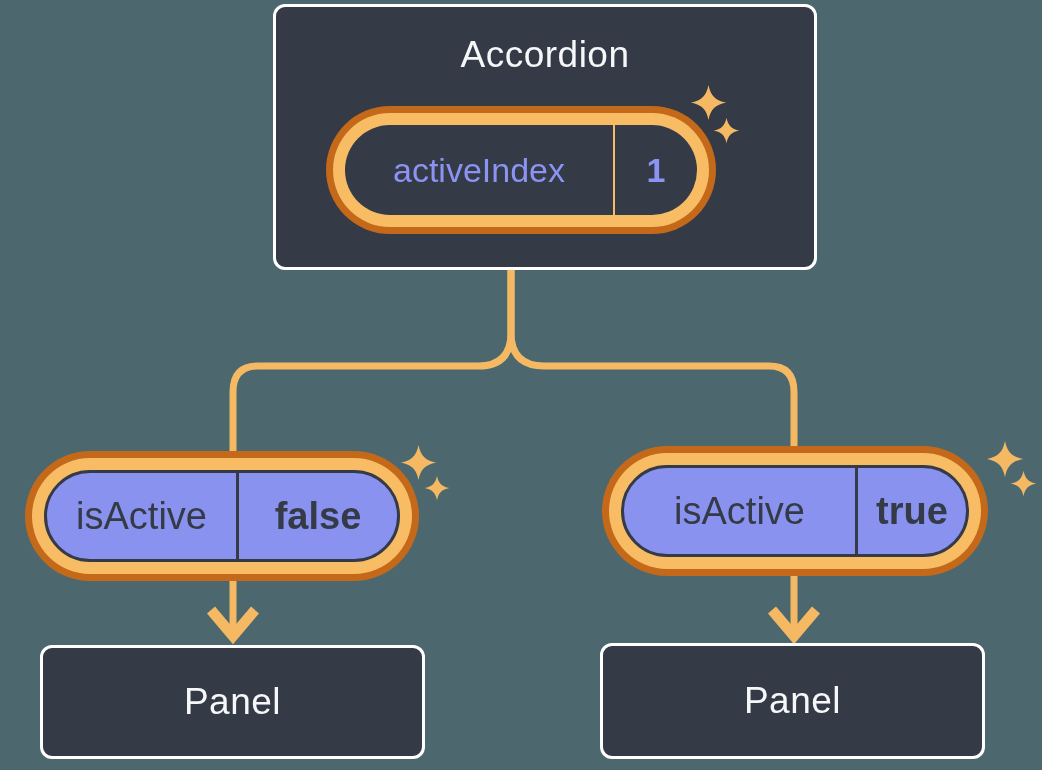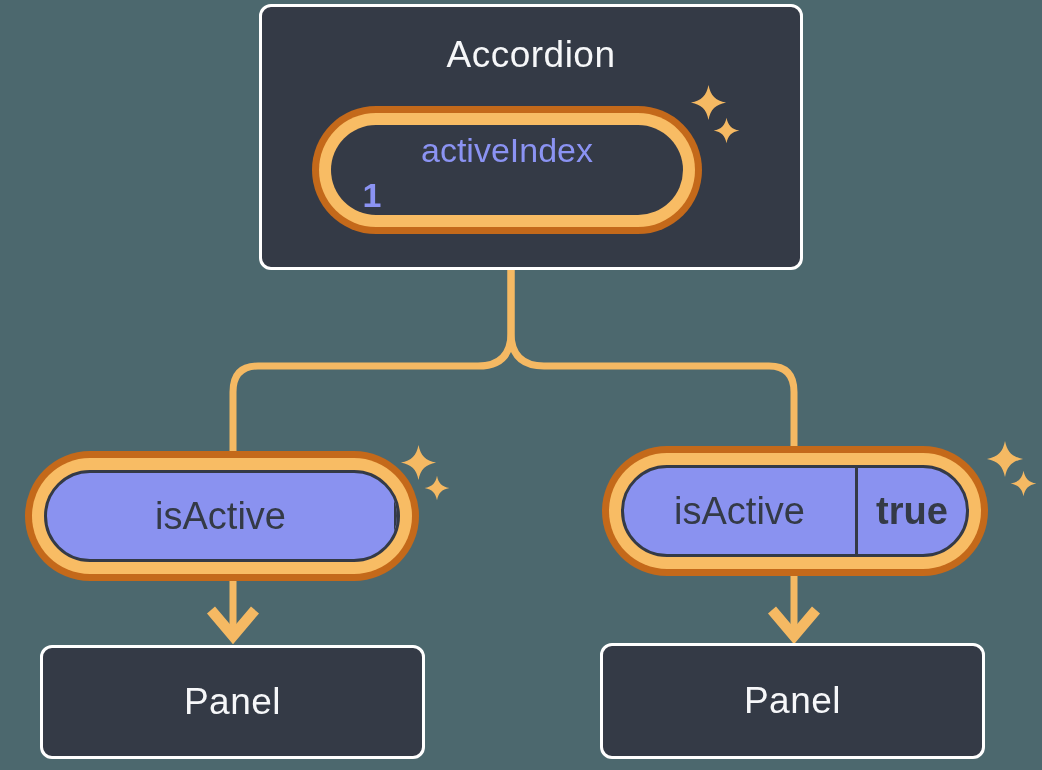--- a/index.html
+++ b/index.html
@@ -36,21 +36,21 @@
   .connectors .arrowhead{
     stroke:var(--line);stroke-width:10.5;fill:none;stroke-linejoin:miter;
   }
   
   .comp-box{
     position:absolute;z-index:2;
     background:var(--box-fill);
     border:3px solid var(--box-border);
     border-radius:12px;
   }
-  .accordion-box{left:259px;top:4px;width:544px;height:266px;}
+  .accordion-box{left:273px;top:4px;width:544px;height:266px;}
   .comp-title{
     position:absolute;left:0;right:0;top:27px;
     text-align:center;
     color:var(--light-text);
     font-size:37px;font-weight:500;letter-spacing:.5px;
   }
   
   .pill-outer{
     position:absolute;z-index:2;
     background:var(--orange-dark);
@@ -64,21 +64,21 @@
     padding:12px;
   }
   .pill-inner{
     width:100%;height:100%;
     border-radius:999px;
     display:flex;align-items:stretch;
     overflow:hidden;
   }
   
   .state-pill{left:50px;top:99px;width:390px;height:128px;}
-  .state-pill .pill-inner{background:var(--box-fill);flex-direction:column;}
+  .state-pill .pill-inner{background:var(--box-fill);}
   .state-pill .cell{display:flex;align-items:center;justify-content:center;}
   .state-pill .cell.name{flex:1;}
   .state-pill .cell.value{width:82px;}
   .state-pill .divider{width:2px;background:var(--orange-light);}
   .state-pill .name-text{color:var(--purple-text);font-size:34px;}
   .state-pill .value-text{color:var(--purple-text);font-size:34px;font-weight:700;}
   
   .prop-pill .pill-inner{
     background:var(--purple-fill);
     border:3px solid var(--dark-text);
@@ -149,20 +149,23 @@
       <use href="#sparkle-path"></use>
     </svg>
 
   <div class="pill-outer prop-pill prop-pill-left">
     <div class="pill-glow">
       <div class="pill-inner">
         <div class="cell name">
           <span class="name-text">isActive</span>
         </div>
         <div class="divider"></div>
+        <div class="cell value">
+          <span class="value-text">false</span>
+        </div>
       </div>
     </div>
   </div>
 
   <svg class="sparkle" style="left:400px;top:444px" width="37" height="37" viewBox="0 0 40 40">
       <use href="#sparkle-path"></use>
     </svg>
   <svg class="sparkle" style="left:424px;top:475px" width="26" height="26" viewBox="0 0 40 40">
       <use href="#sparkle-path"></use>
     </svg>

